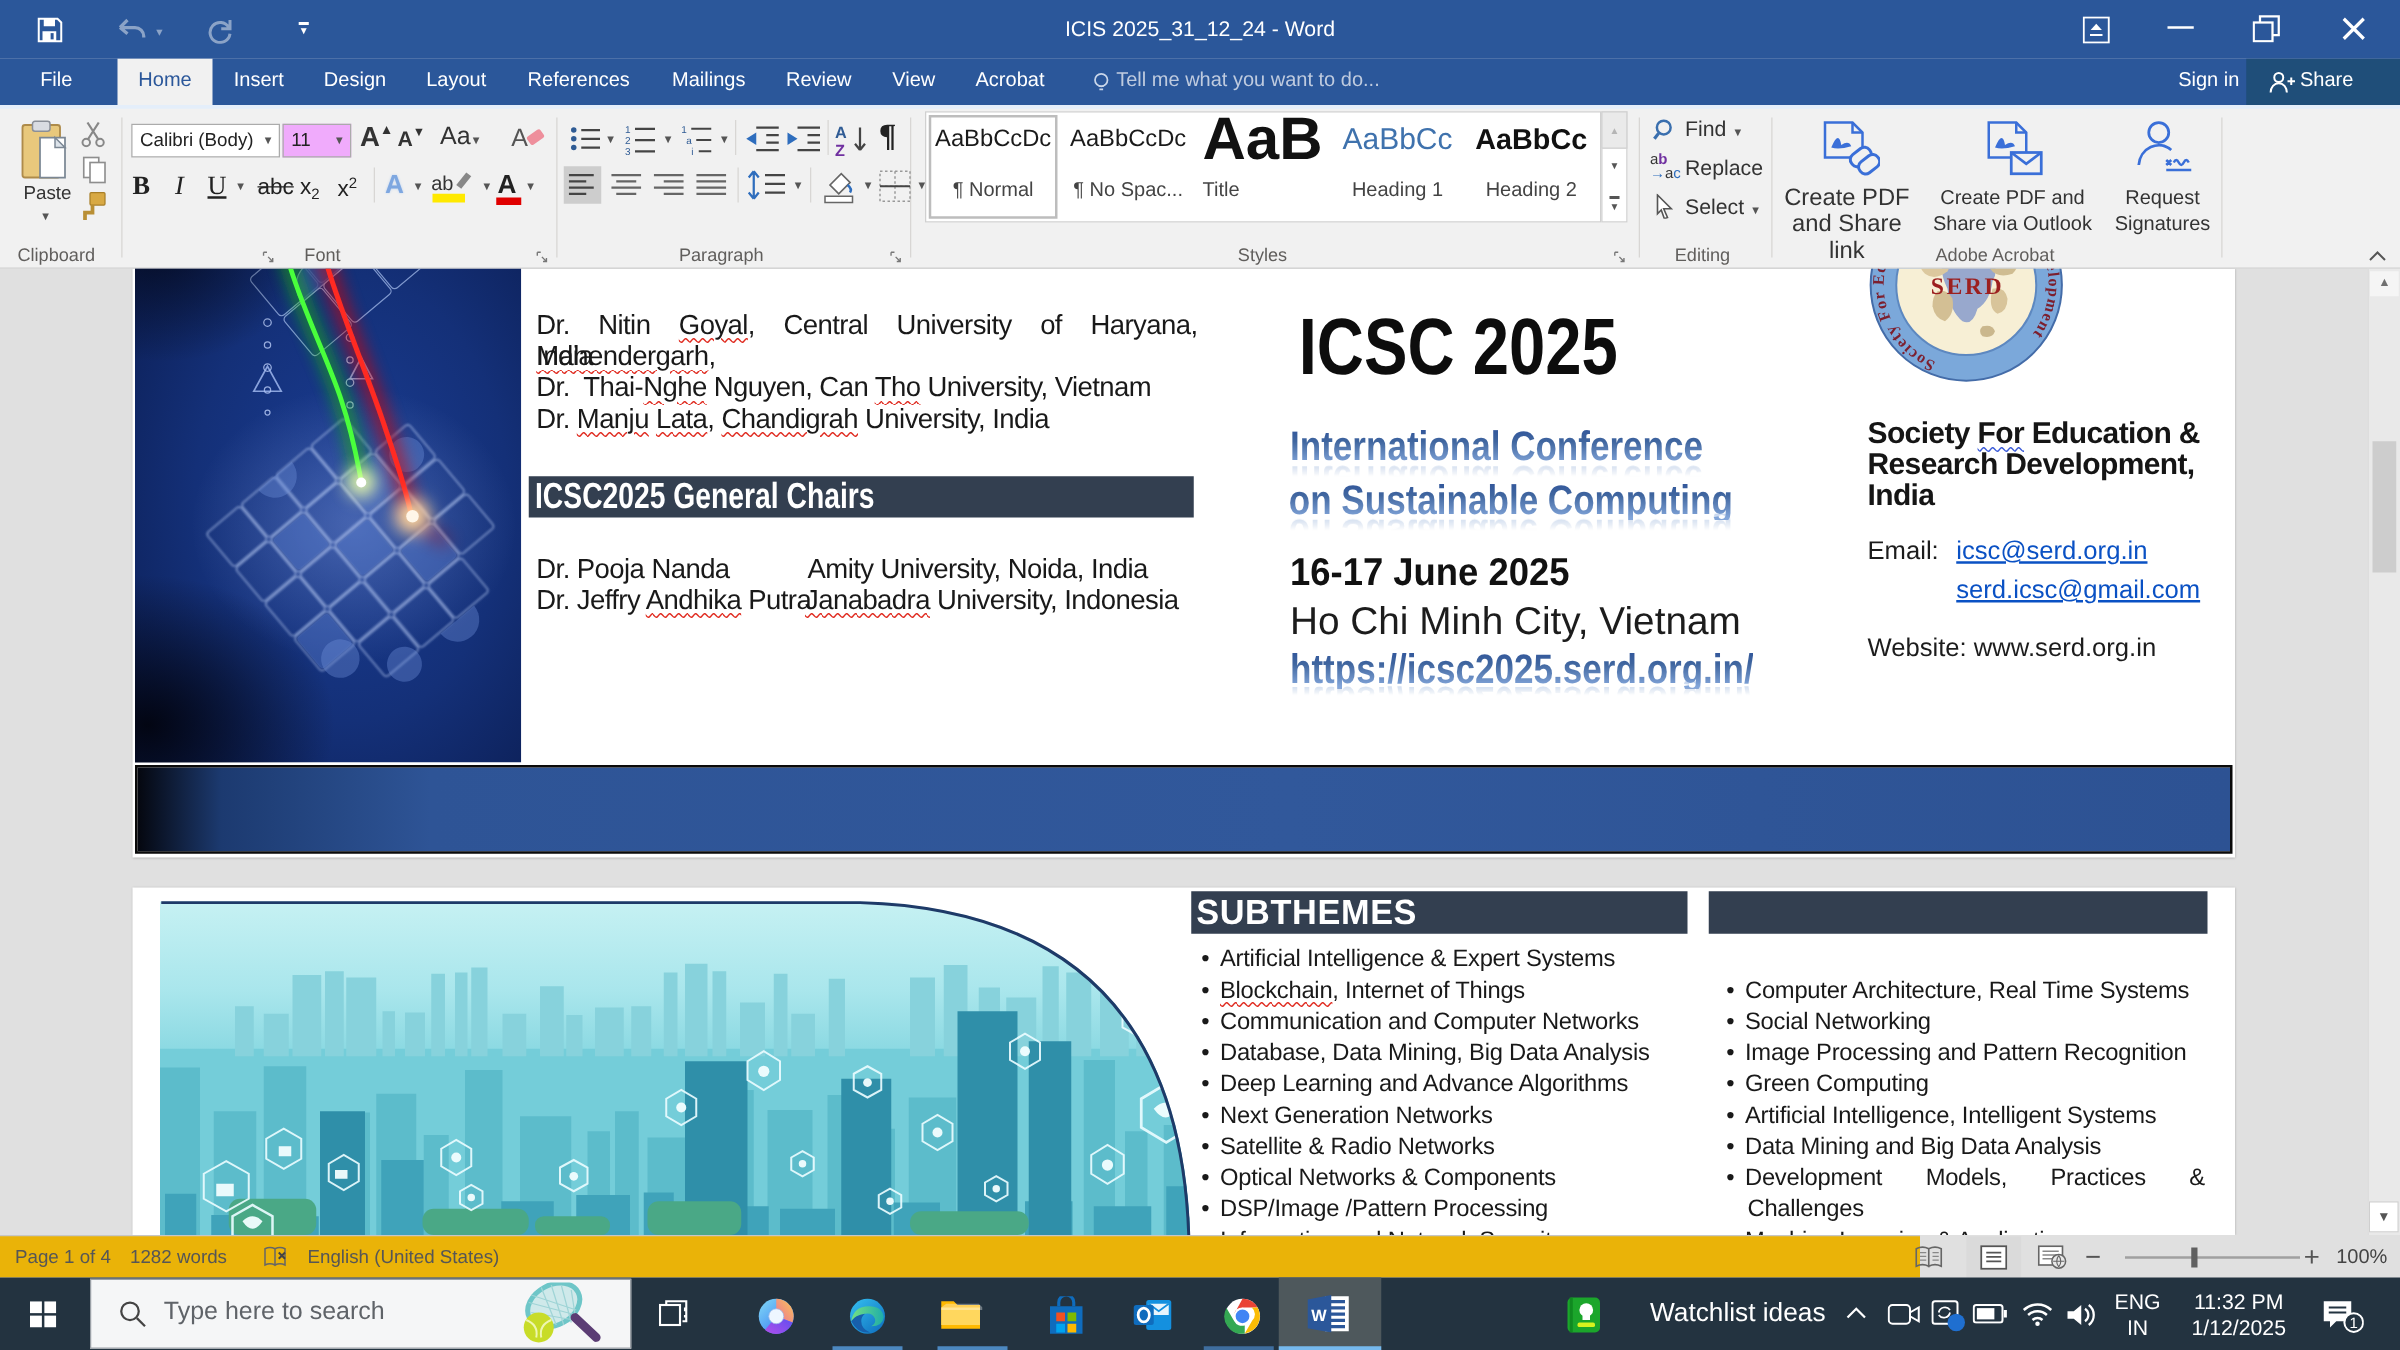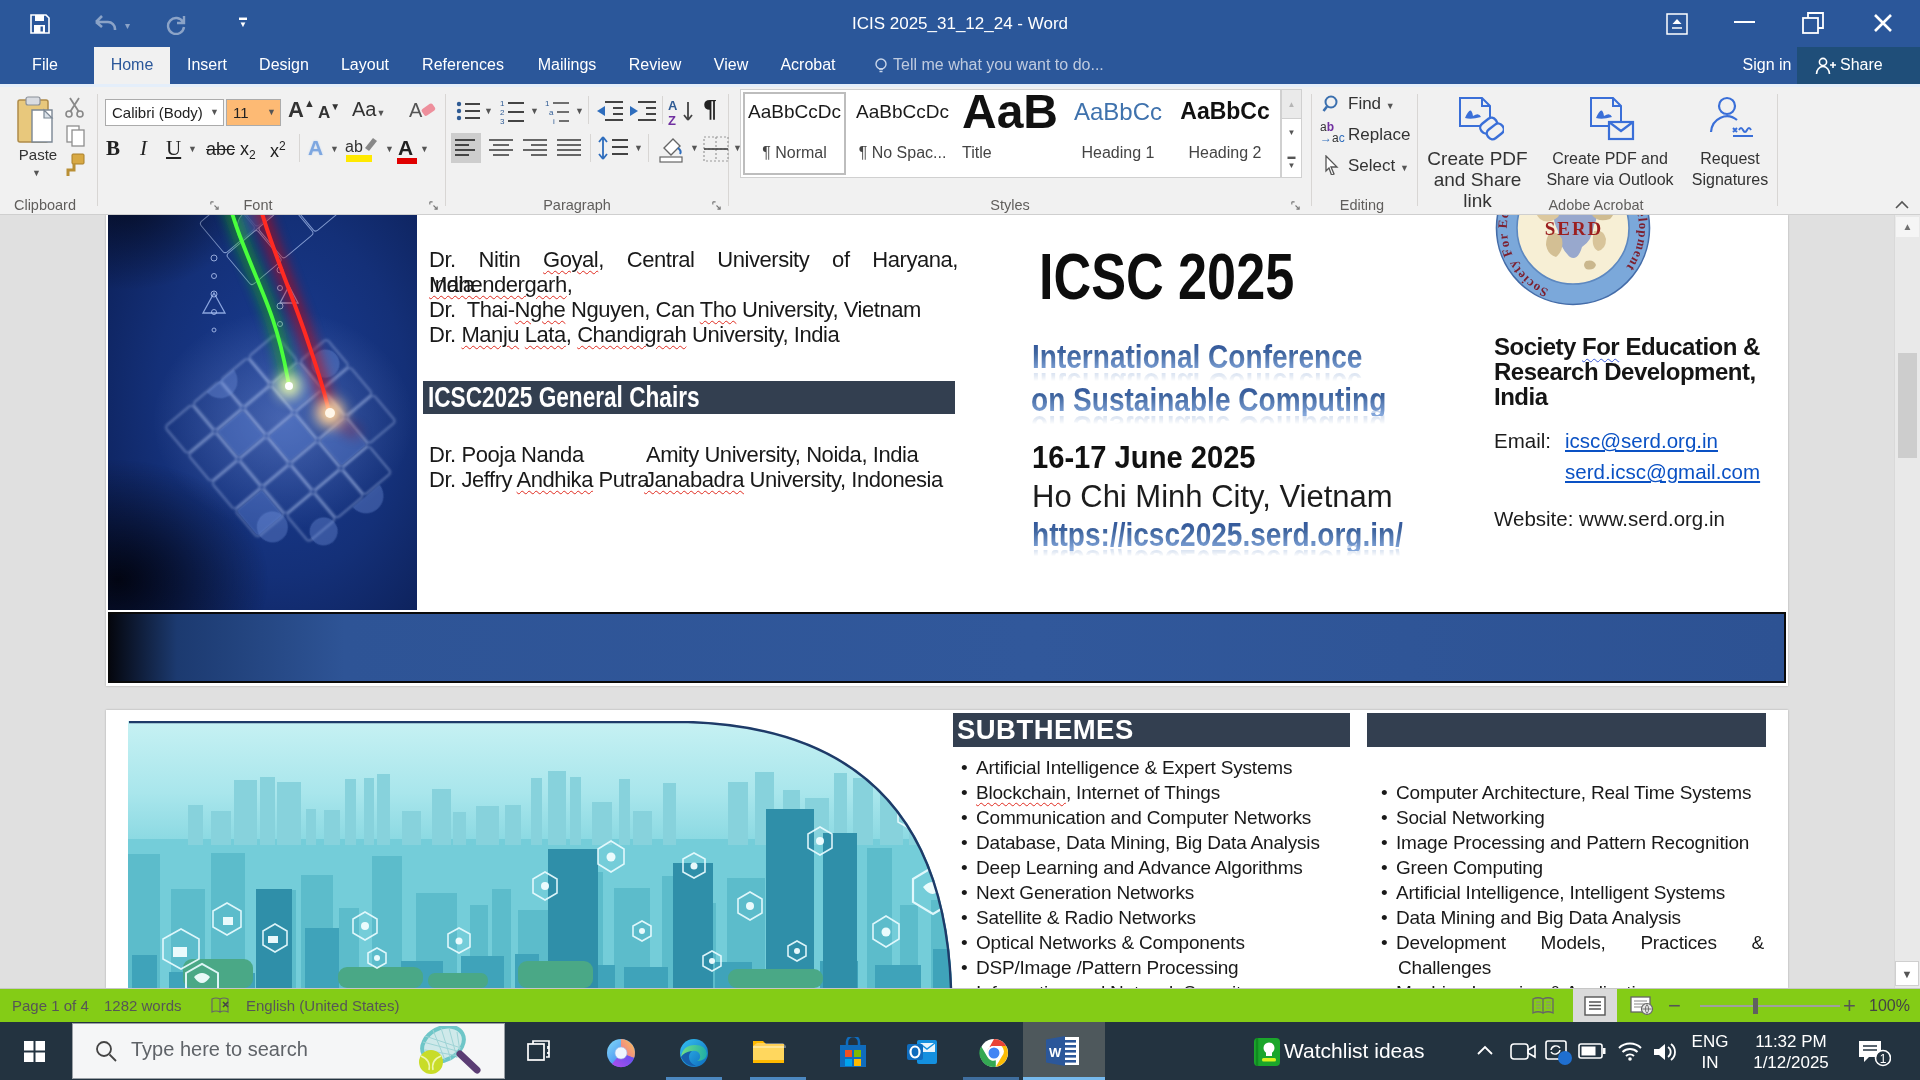--- a/index.html
+++ b/index.html
@@ -8,21 +8,21 @@
   .abs { position:absolute; }
   #titlebar { position:absolute; left:0; top:0; width:1920px; height:47px; background:#2b579a; }
   #tabrow { position:absolute; left:0; top:47px; width:1920px; height:37px; background:#2b579a; }
   .tab { position:absolute; top:0; height:37px; line-height:36px; color:#fff; font-size:16px; text-align:center; }
   #ribbon { position:absolute; left:0; top:84px; width:1920px; height:131px; background:#f1f1f1; border-bottom:1px solid #cfcfcf; }
   .gsep { position:absolute; top:10px; height:112px; width:1px; background:#d8d6d4; }
   .glabel { position:absolute; top:113px; font-size:14.5px; color:#605e5c; width:200px; text-align:center; }
   .dlauncher { position:absolute; top:116px; width:11px; height:11px; }
   #docarea { position:absolute; left:0; top:215px; width:1920px; height:773px; background:#e0e0e0; overflow:hidden; }
   .page { position:absolute; left:106px; width:1682px; background:#fff; box-shadow:0 0 2px rgba(0,0,0,.25); }
-  #statusbar { position:absolute; left:0; top:988px; width:1920px; height:34px; background:#84cc16; border-top:1px solid #c6c6c6; color:#565656; font-size:15px;text-align:right; }
+  #statusbar { position:absolute; left:0; top:988px; width:1536px; height:34px; background:#eab308; border-top:1px solid #c6c6c6; color:#565656; font-size:15px;text-align:right; }
   #taskbar { position:absolute; left:0; top:1022px; width:1920px; height:58px; background:#233340; }
   .wavy-red { text-decoration:underline; text-decoration-style:wavy; text-decoration-color:#e02b20; text-decoration-thickness:1px; text-underline-offset:3px; }
   .wavy-blue { text-decoration:underline; text-decoration-style:wavy; text-decoration-color:#3b5bd8; text-decoration-thickness:1px; text-underline-offset:3px; }
   .docline { position:absolute; white-space:nowrap; font-size:22px; letter-spacing:-0.45px; color:#191919; line-height:25px; }
   .bluetext, .bluetext2 { font-size:33px; line-height:33px; font-weight:bold; white-space:nowrap;
     background:linear-gradient(180deg,#2d519a 0%,#40669f 40%,#83a6da 95%);
     -webkit-background-clip:text; background-clip:text; color:transparent;
     transform:scaleX(0.85); transform-origin:left;
     -webkit-box-reflect: below -5px linear-gradient(transparent 60%, rgba(255,255,255,0.45)); }
   .bluetext2 { -webkit-box-reflect: below -6px linear-gradient(transparent 66%, rgba(255,255,255,0.5)); }
@@ -145,21 +145,21 @@
   <svg class="abs" style="left:64px;top:40px" width="24" height="24" viewBox="0 0 24 24">
     <rect x="3" y="2" width="12" height="16" fill="#fff" stroke="#8e8e8e" stroke-width="1.3"></rect>
     <rect x="8" y="6" width="12" height="16" fill="#fff" stroke="#8e8e8e" stroke-width="1.3"></rect>
   </svg>
   <svg class="abs" style="left:60px;top:68px" width="28" height="26" viewBox="0 0 28 26">
     <rect x="12" y="2" width="12" height="10" rx="1" fill="#d8a944" stroke="#a87f28" stroke-width="1"></rect>
     <path d="M14 12 v6 h-6 v6" stroke="#b98f35" stroke-width="3" fill="none"></path>
   </svg>
 
   <div class="abs" style="left:105px;top:15px;width:119px;height:27px;background:#fff;border:1px solid #ababab;font-size:15px;color:#222;line-height:25px;padding-left:6px">Calibri (Body)<span style="position:absolute;right:4px;font-size:9px;color:#555">▼</span></div>
-  <div class="abs" style="left:226px;top:15px;width:55px;height:27px;background:#fdba74;border:1px solid #ababab;font-size:15px;color:#222;line-height:25px;padding-left:6px">11<span style="position:absolute;right:4px;font-size:9px;color:#555">▼</span></div>
+  <div class="abs" style="left:226px;top:15px;width:55px;height:27px;background:#f0abfc;border:1px solid #ababab;font-size:15px;color:#222;line-height:25px;padding-left:6px">11<span style="position:absolute;right:4px;font-size:9px;color:#555">▼</span></div>
   <div class="abs" style="left:288px;top:13px;font-size:22px;color:#333;font-weight:bold">A<span style="font-size:11px;vertical-align:10px">▲</span></div>
   <div class="abs" style="left:318px;top:17px;font-size:17px;color:#333;font-weight:bold">A<span style="font-size:10px;vertical-align:8px">▼</span></div>
   <div class="abs" style="left:352px;top:14px;font-size:20px;color:#333">Aa<span style="font-size:9px;color:#555">▼</span></div>
   <svg class="abs" style="left:408px;top:14px" width="30" height="26" viewBox="0 0 30 26">
     <text x="1" y="19" font-size="20" fill="#555" font-family="Liberation Sans">A</text>
     <rect x="14" y="8" width="13" height="8" rx="2" fill="#ee8f9c" transform="rotate(-35 20 12)"></rect>
   </svg>
   <div class="abs" style="left:106px;top:52px;font-size:21px;color:#222;font-weight:bold;font-family:'Liberation Serif',serif">B</div>
   <div class="abs" style="left:140px;top:52px;font-size:21px;color:#222;font-style:italic;font-family:'Liberation Serif',serif">I</div>
   <div class="abs" style="left:166px;top:52px;font-size:21px;color:#222;text-decoration:underline;font-family:'Liberation Serif',serif">U</div>
@@ -806,21 +806,21 @@
     <text x="3" y="21" font-size="13" fill="#fff" font-family="Liberation Sans" font-weight="bold">W</text>
   </svg>
 
   <svg class="abs" style="left:1252px;top:15px" width="30" height="30" viewBox="0 0 30 30">
     <rect x="2" y="1" width="26" height="28" rx="4" fill="#1ba62b"></rect>
     <path d="M5 1 v28" stroke="#108a20" stroke-width="2.5"></path>
     <circle cx="17" cy="11" r="5.5" fill="#fff"></circle>
     <rect x="14" y="15" width="6" height="4" fill="#fff"></rect>
     <rect x="10" y="21" width="14" height="3.6" rx="1.5" fill="#d6f21e"></rect>
   </svg>
-  <div class="abs" style="left:1284px;top:17px;font-size:21px;color:#fff">Watchlist ideas</div>
+  <div class="abs" style="left:1320px;top:17px;font-size:21px;color:#fff">Watchlist ideas</div>
   <svg class="abs" style="left:1476px;top:22px" width="18" height="14" viewBox="0 0 18 14">
     <path d="M2 10 L9 3 L16 10" fill="none" stroke="#fff" stroke-width="1.8"></path>
   </svg>
 
   <svg class="abs" style="left:1510px;top:20px" width="26" height="20" viewBox="0 0 26 20">
     <rect x="1" y="2" width="17" height="15" rx="3" fill="none" stroke="#fff" stroke-width="1.6"></rect>
     <path d="M18 8 l7 -4 v11 l-7 -4 z" fill="none" stroke="#fff" stroke-width="1.6"></path>
   </svg>
   <svg class="abs" style="left:1545px;top:18px" width="28" height="26" viewBox="0 0 28 26">
     <rect x="1" y="1" width="20" height="18" rx="2" fill="none" stroke="#fff" stroke-width="1.6"></rect>

